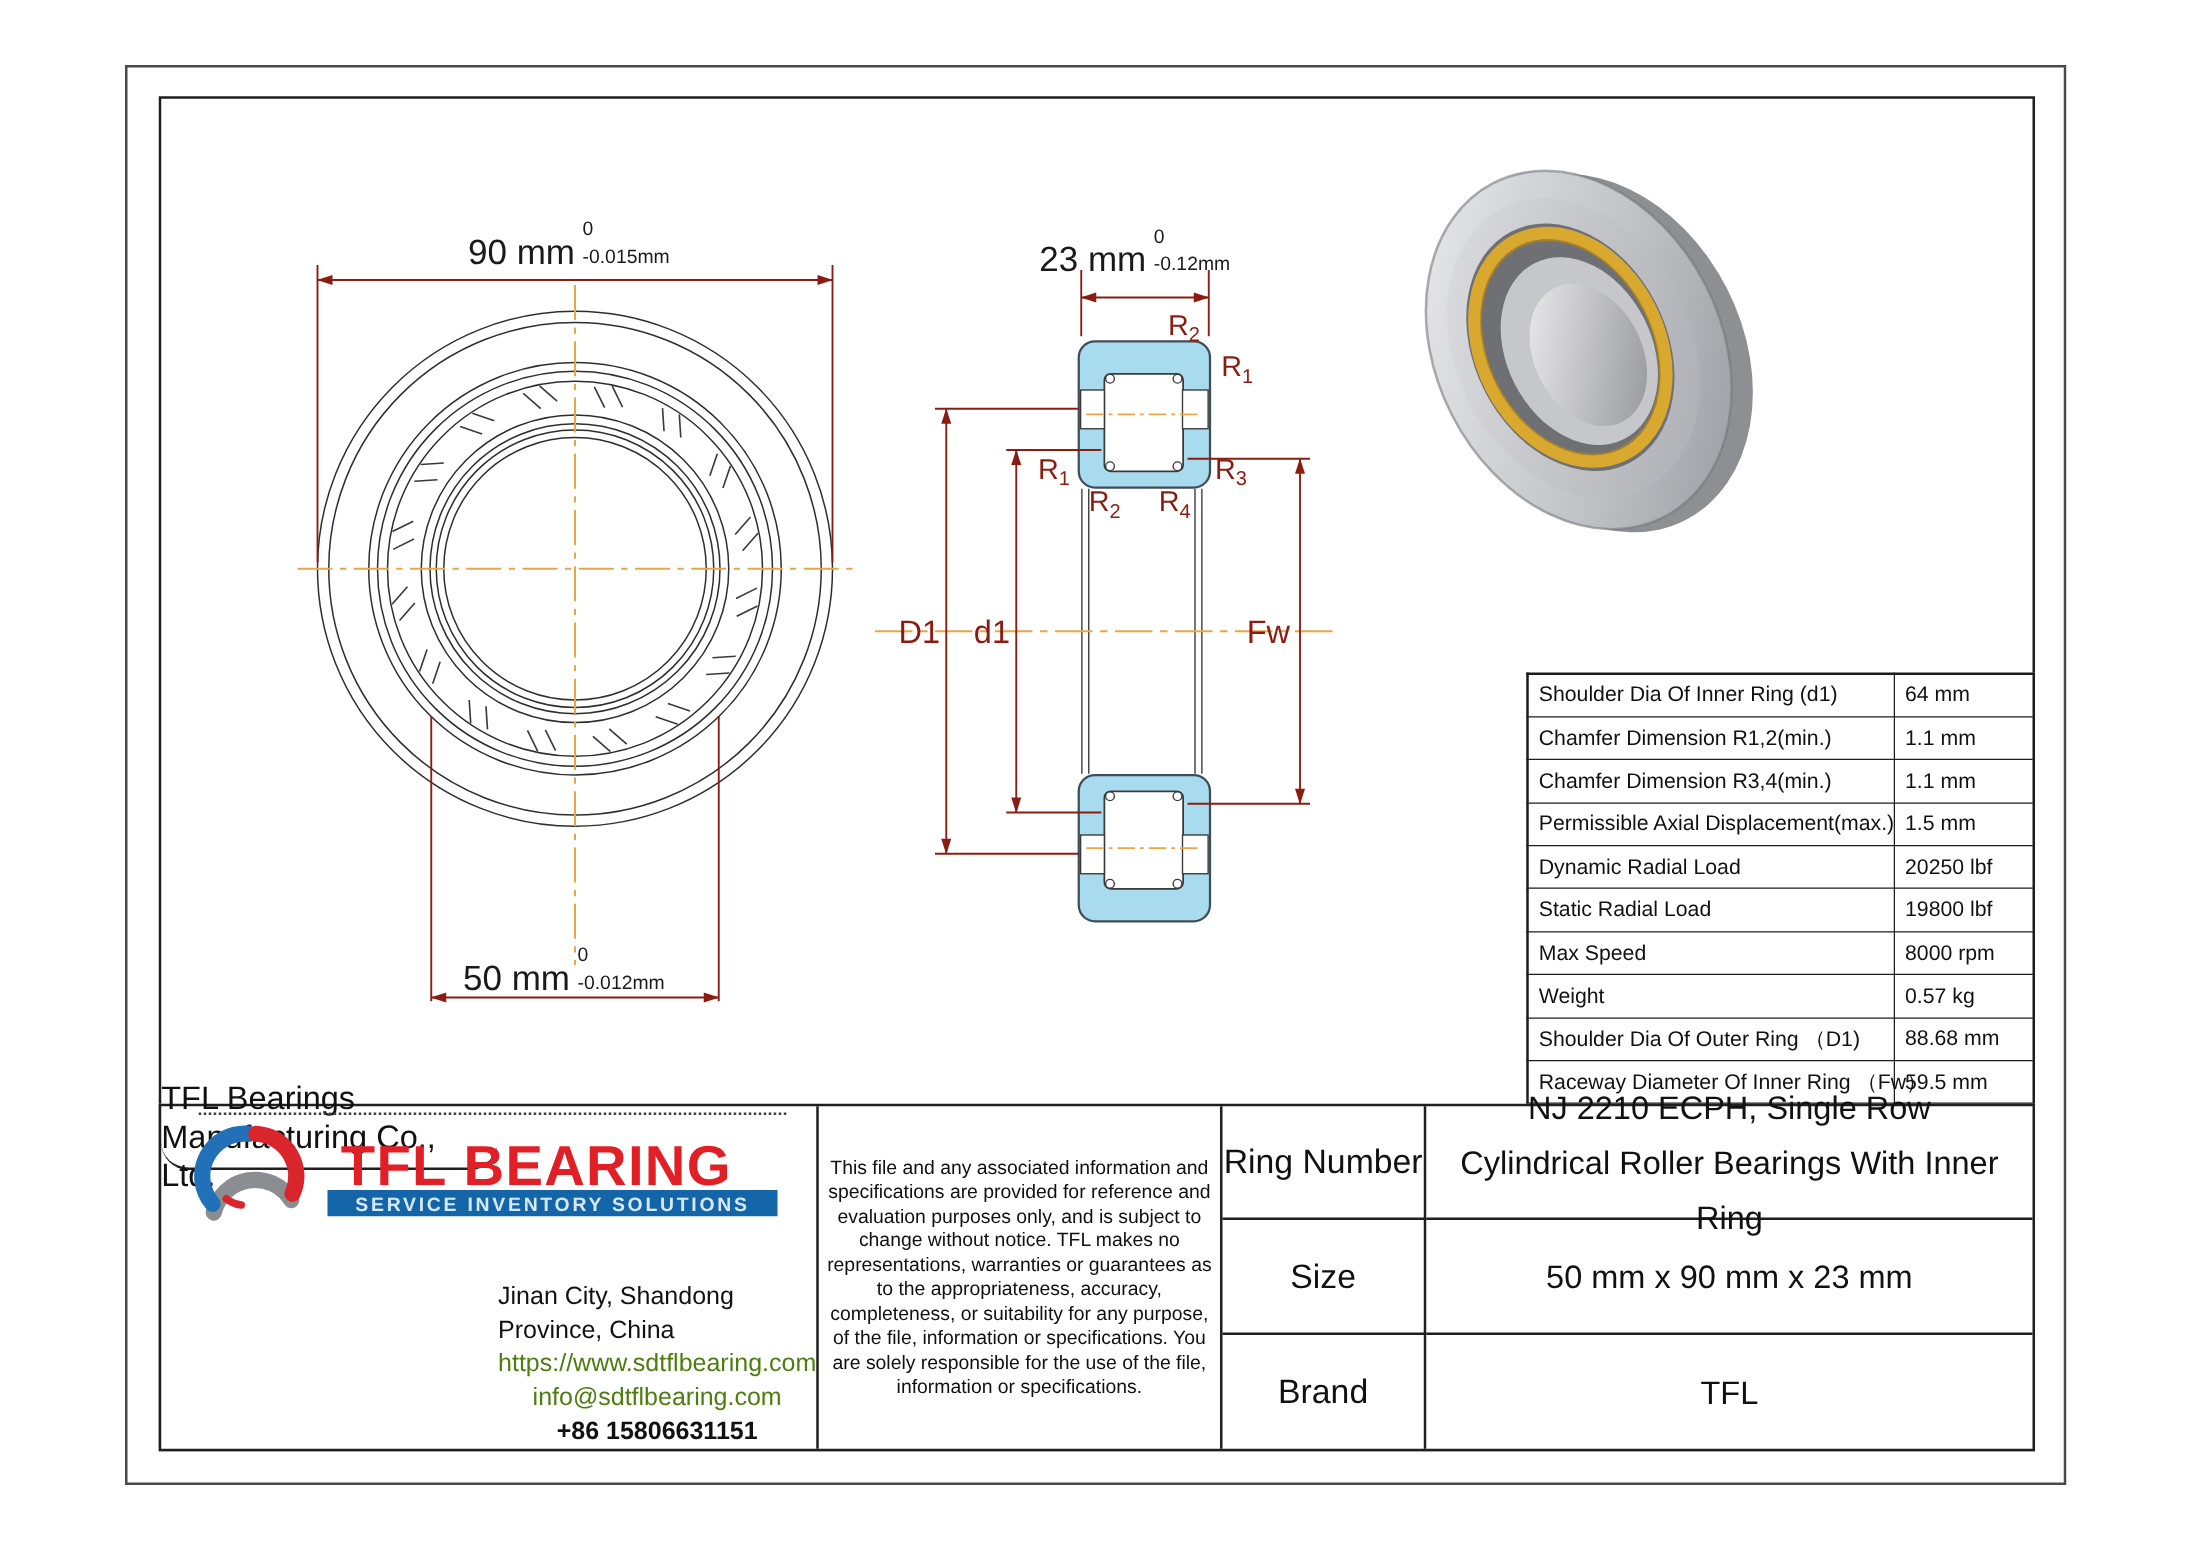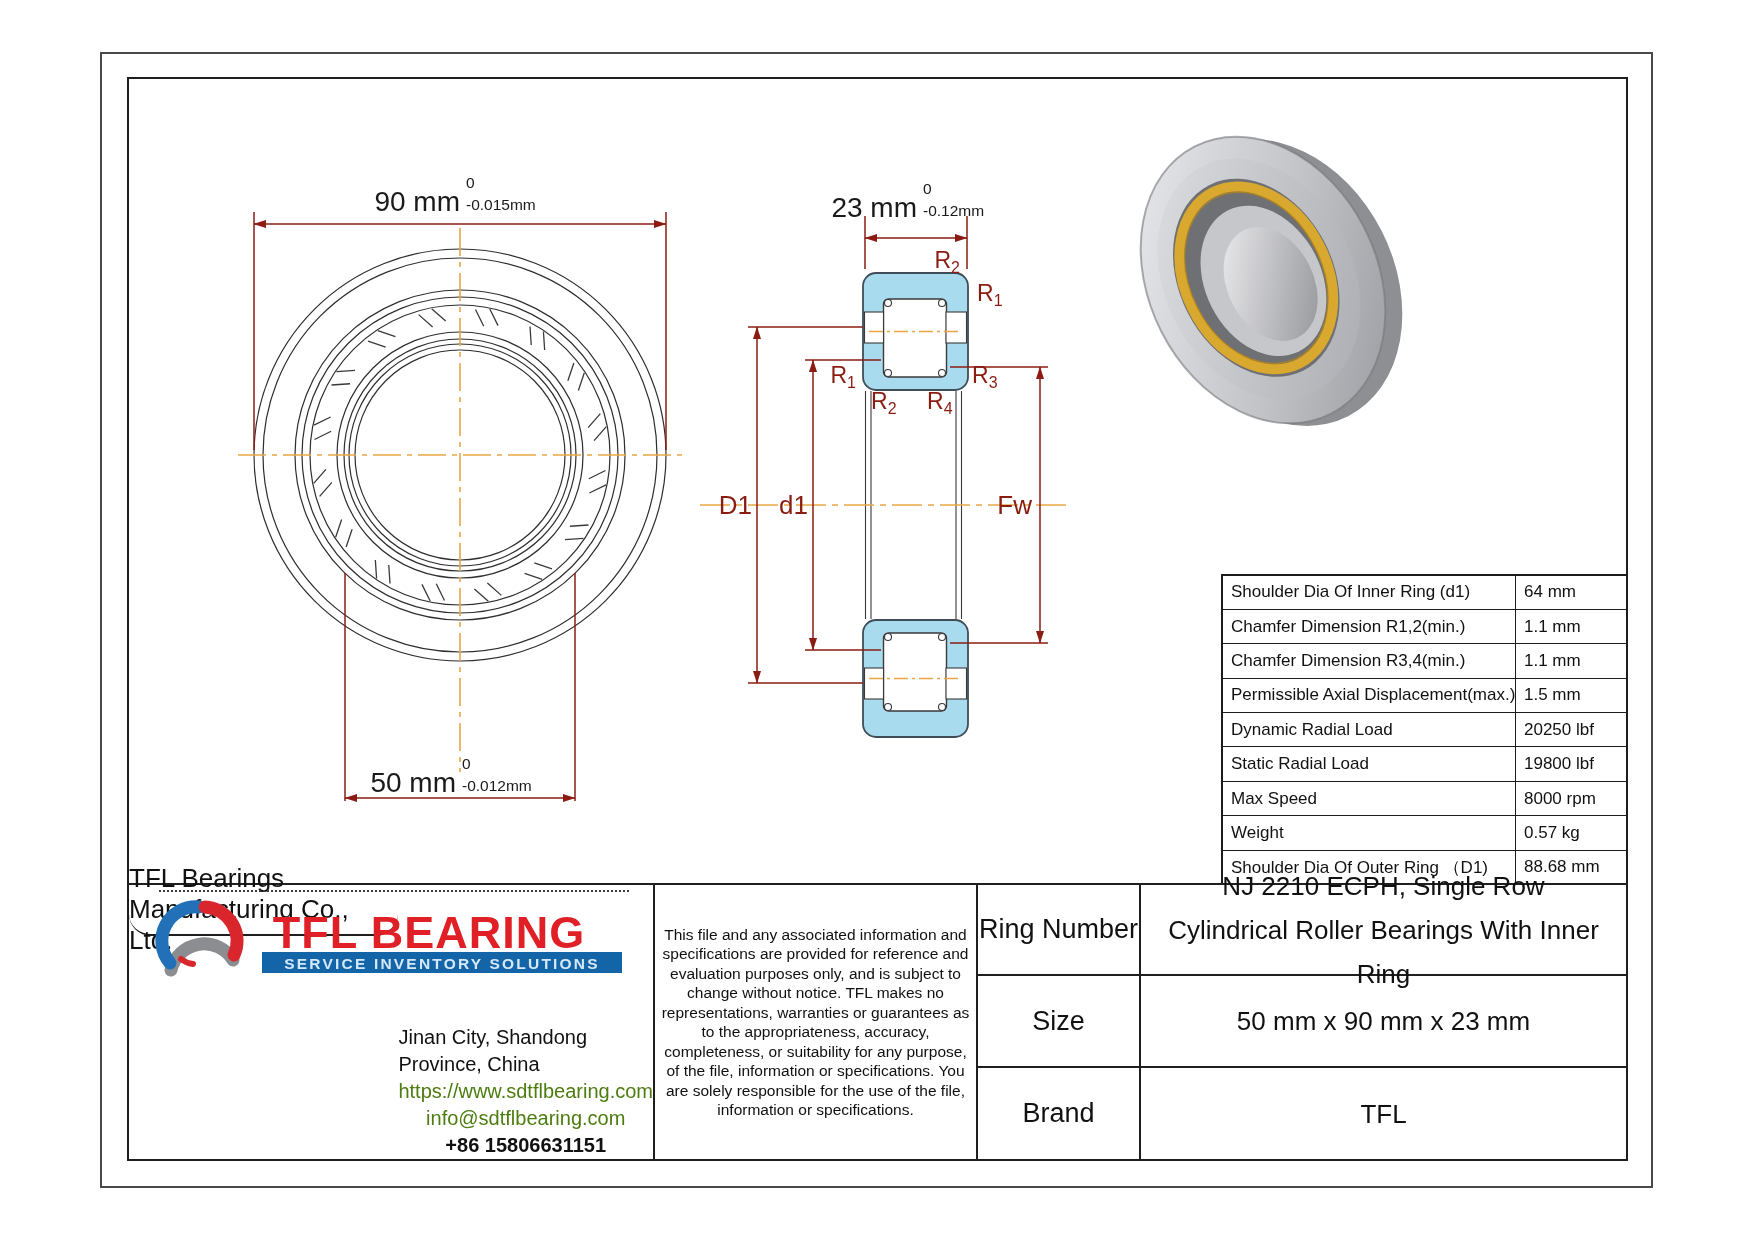--- a/index.html
+++ b/index.html
@@ -9,21 +9,21 @@
   svg.drawing{position:absolute;left:0;top:0;width:1755px;height:1240px;}
 
   
   .dimtxt{font-family:"Liberation Sans",sans-serif;font-size:28px;fill:#1a1a1a;}
   .toltxt{font-family:"Liberation Sans",sans-serif;font-size:15.5px;fill:#1a1a1a;}
   .dimlbl{font-family:"Liberation Sans",sans-serif;font-size:26px;fill:#8a1c12;}
   .rlbl{font-family:"Liberation Sans",sans-serif;font-size:23px;fill:#8a1c12;}
   .rsub{font-size:16px;}
 
   
-  .spec-table{position:absolute;left:1221px;top:538px;width:407px;height:346px;border-collapse:collapse;table-layout:fixed;background:#fff;margin-top:36px;}
+  .spec-table{position:absolute;left:1221px;top:538px;width:407px;height:346px;border-collapse:collapse;table-layout:fixed;background:#fff;}
   .spec-table td{border:1.5px solid #1c1c1c;font-size:17px;color:#111;padding:0 0 0 8px;height:10%;white-space:nowrap;overflow:visible;}
   .spec-table{border:2px solid #1c1c1c;}
   .spec-table .val{width:102px;}
 
   
   .title-block{position:absolute;left:127px;top:883px;width:1501px;height:278px;border:2px solid #1f1f1f;border-bottom-width:2px;box-sizing:border-box;display:flex;background:#fff;}
   .tb-left{width:524px;border-right:2px solid #1f1f1f;display:flex;flex-direction:row;}
   .tb-row-logo{height:105px;border-bottom:2px solid #1f1f1f;position:relative;box-sizing:border-box;}
   .logo-dotline{position:absolute;left:30px;top:5px;width:470px;border-top:2px dotted #3c3c3c;}
   .tb-row-company{height:51px;border-bottom:2px solid #1f1f1f;display:flex;align-items:center;justify-content:center;font-size:26px;color:#111;box-sizing:border-box;border-radius:22px;}

